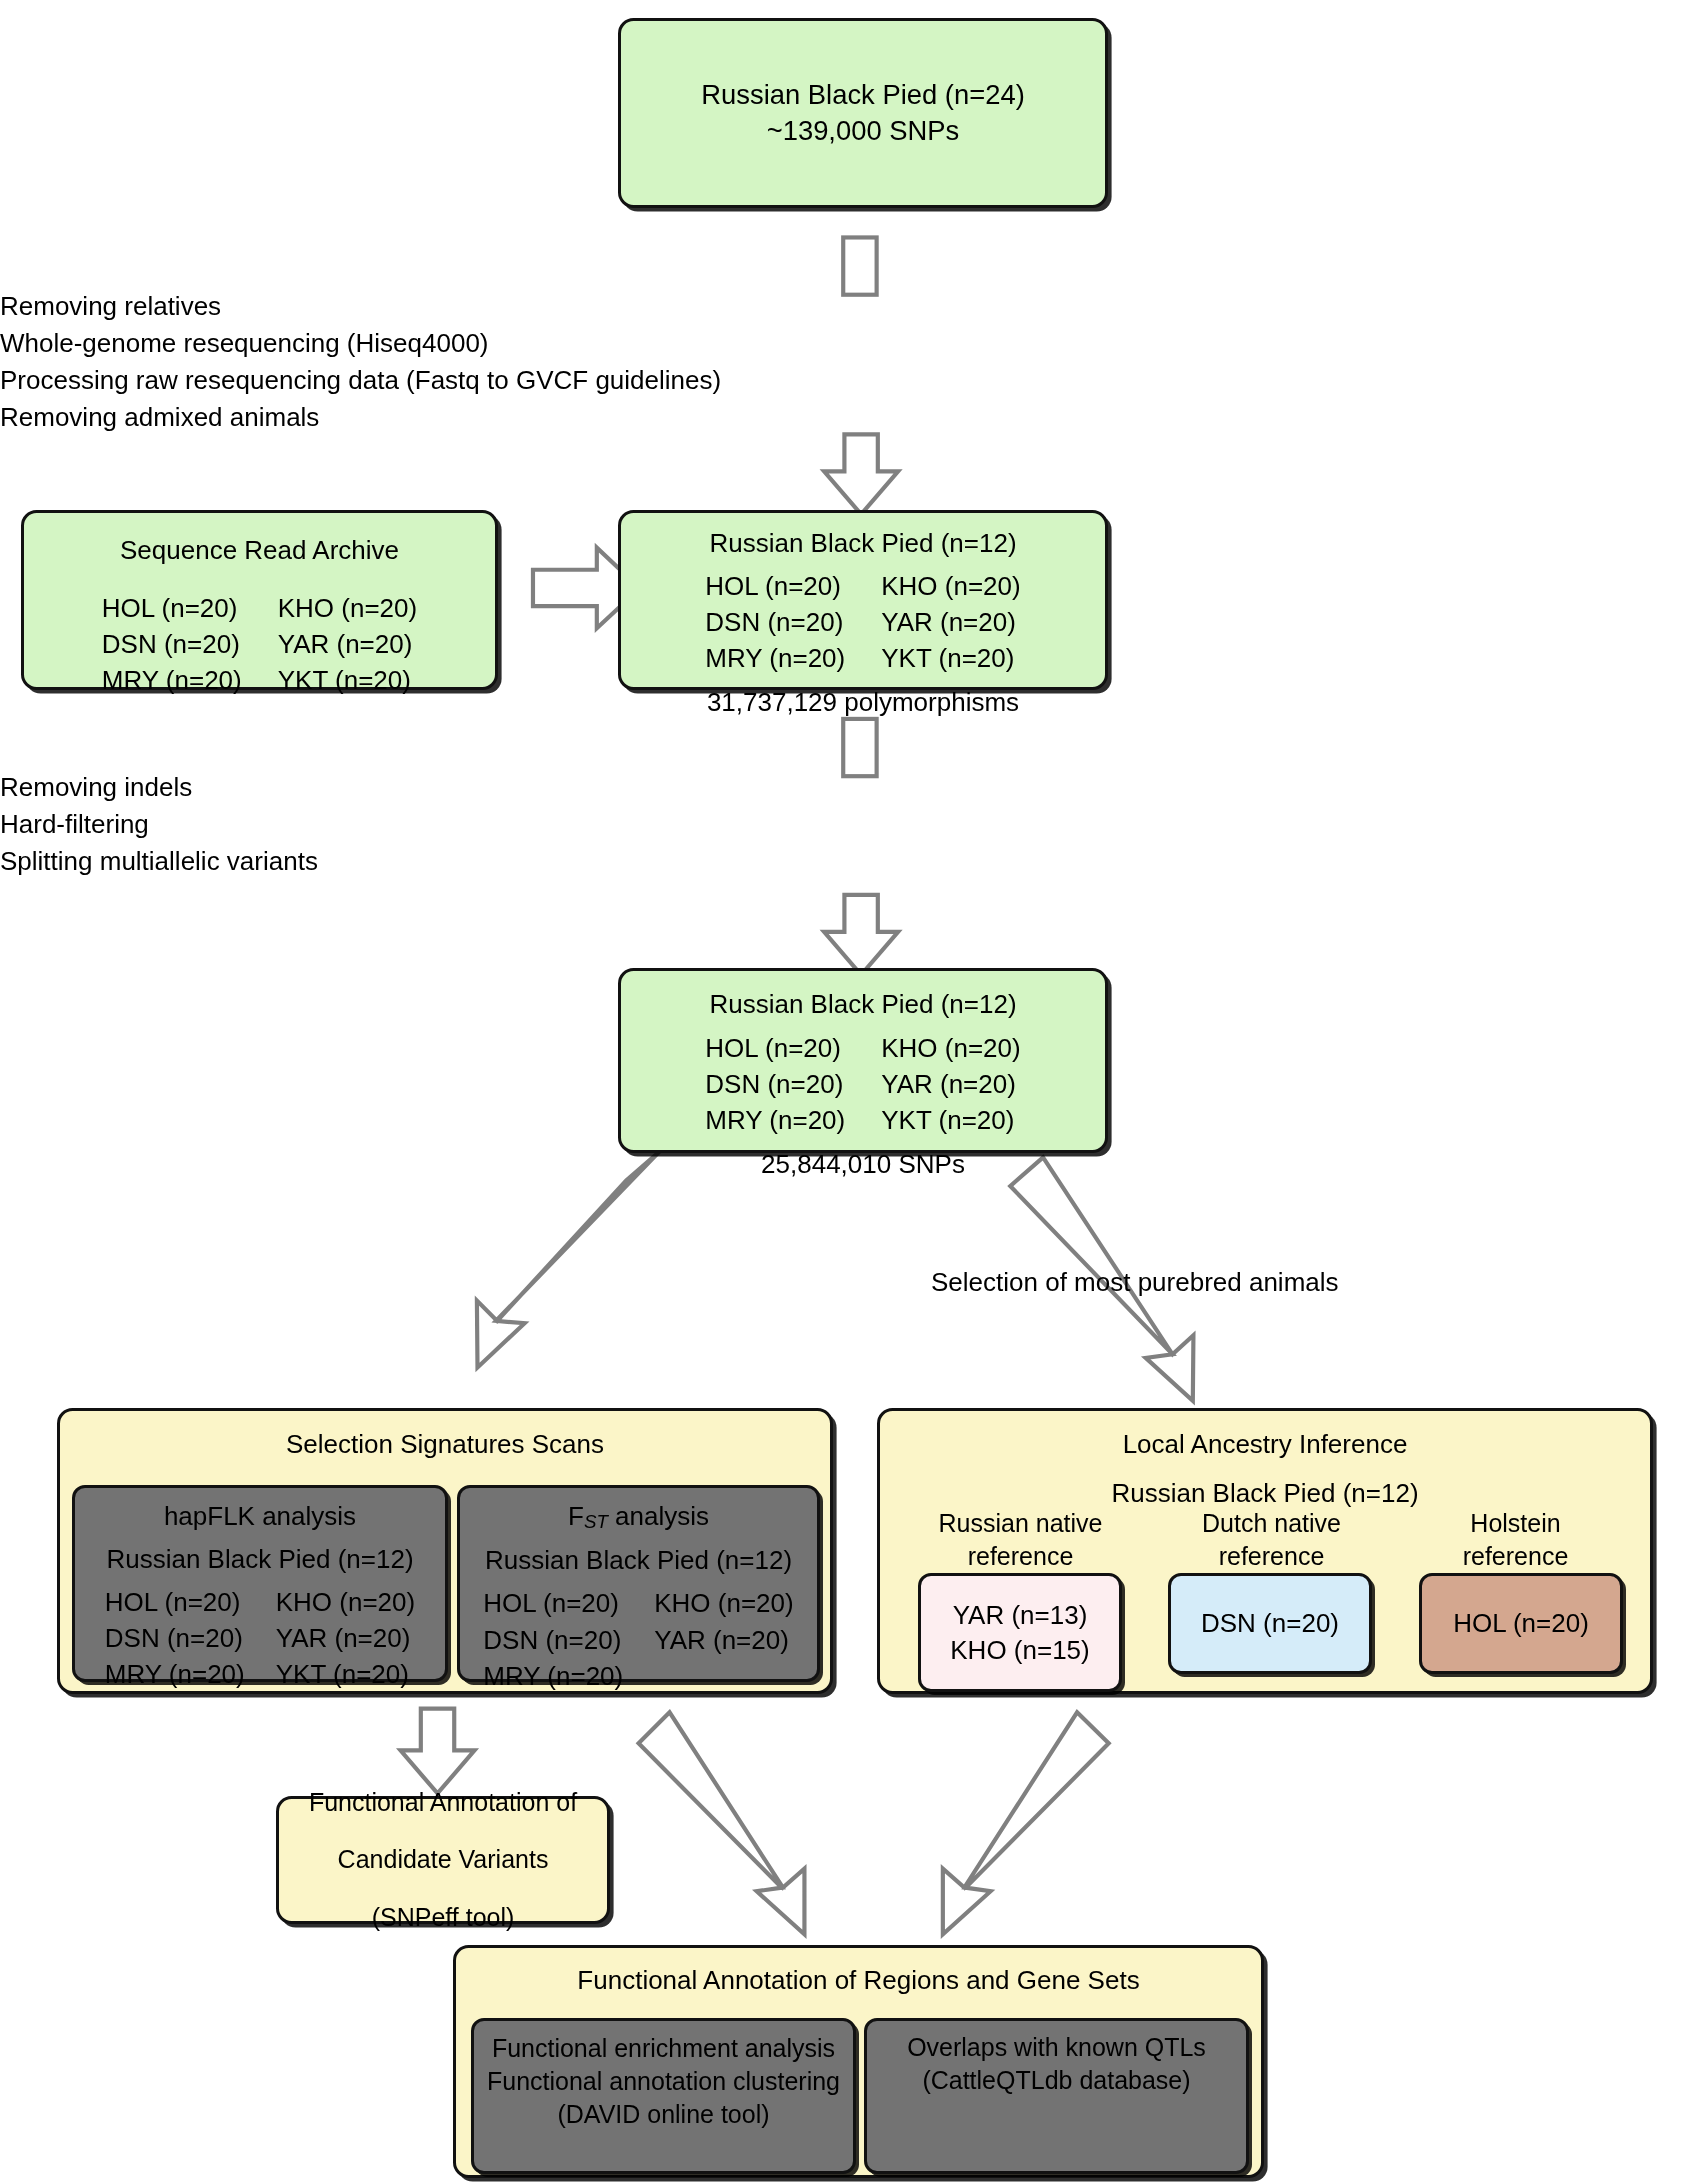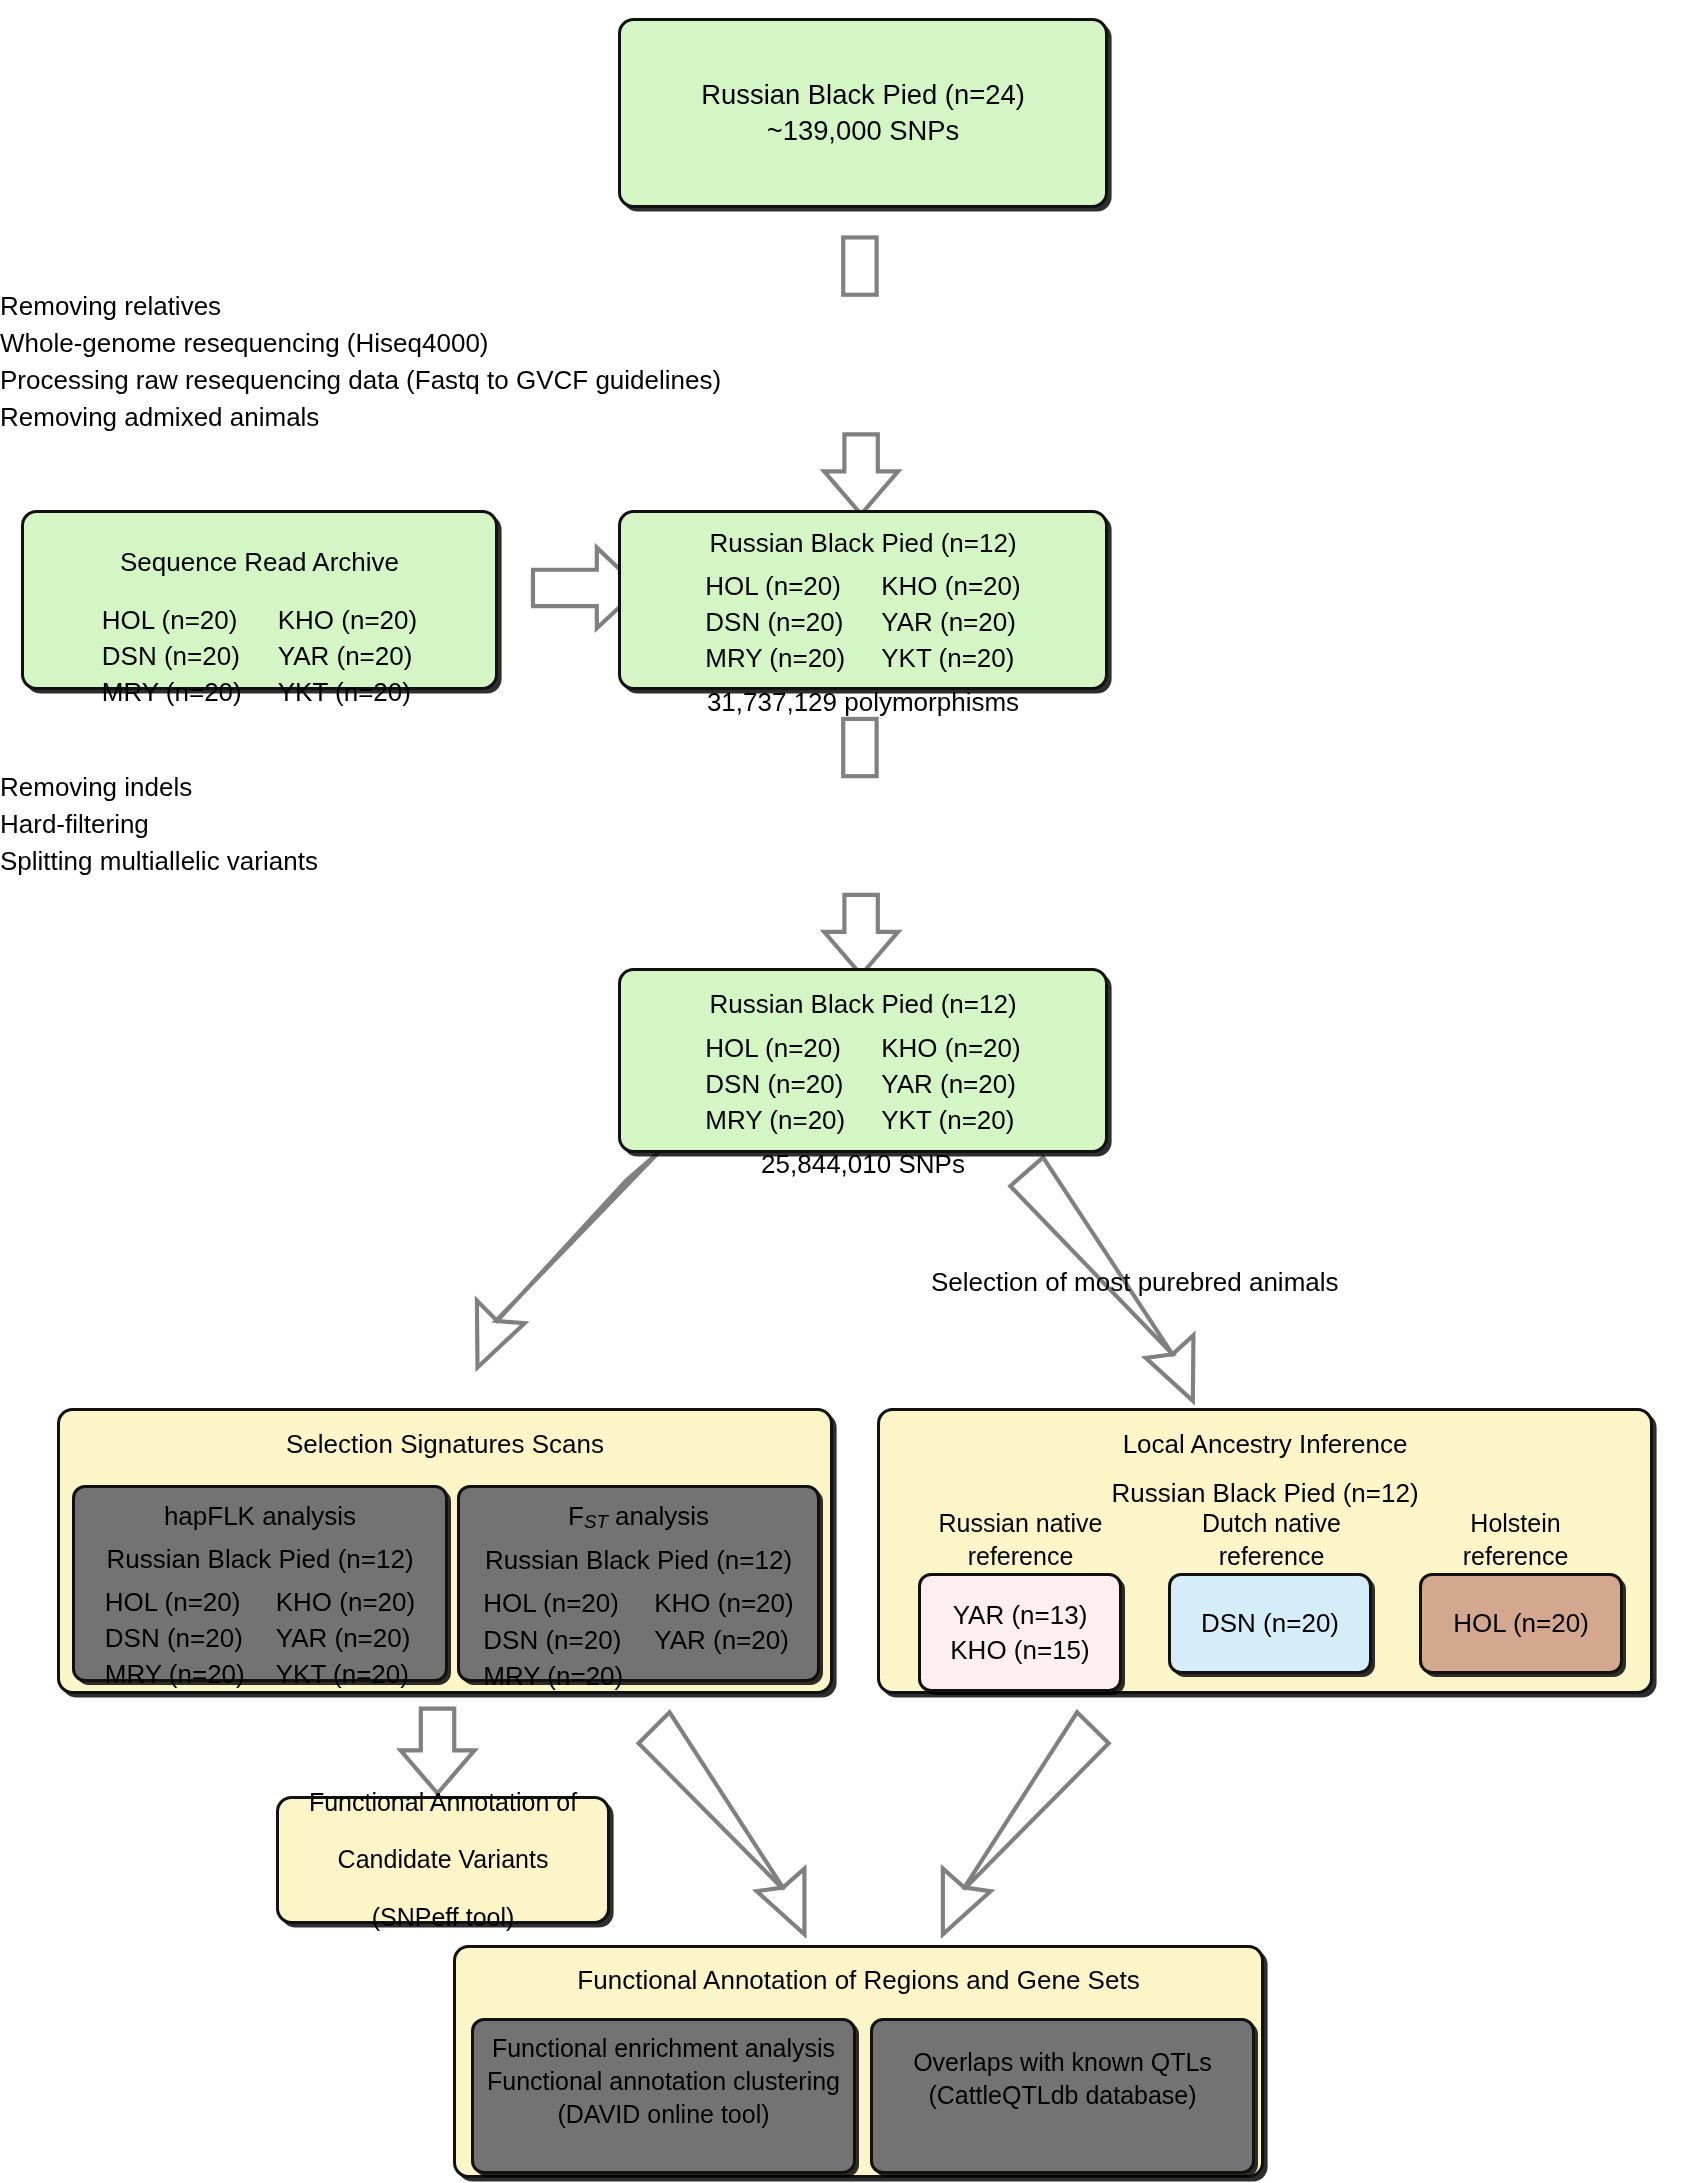--- a/index.html
+++ b/index.html
@@ -107,21 +107,21 @@
     <div class="t s46">~139,000 SNPs</div>
   </div>
 
   <div class="proc" style="left:0; top:288px; width:1693px;">
     <div>Removing relatives</div>
     <div>Whole-genome resequencing (Hiseq4000)</div>
     <div>Processing raw resequencing data (Fastq to GVCF guidelines)</div>
     <div>Removing admixed animals</div>
   </div>
 
-  <div class="box green" style="left:21px; top:510px; width:477px; height:180px; justify-content:flex-start; padding-top:32px;">
+  <div class="box green" style="left:21px; top:510px; width:477px; height:180px; justify-content:flex-start; padding-top:20px;">
     <div class="t s44">Sequence Read Archive</div>
     <div class="breeds" style="margin-top:24px;">
       <span>HOL (n=20)</span>
       <span>KHO (n=20)</span>
       <span>DSN (n=20)</span>
       <span>YAR (n=20)</span>
       <span>MRY (n=20)</span>
       <span>YKT (n=20)</span>
     </div>
   </div>
@@ -231,19 +231,19 @@
   <div class="box yellowpale" style="left:453px; top:1945px; width:811px; height:233px; justify-content:flex-start; padding-top:16.7px;">
     <div class="phead">Functional Annotation of Regions and Gene Sets</div>
   </div>
 
   <div class="sub yellow" style="left:471px; top:2018px; width:385px; height:156px; padding-top:10.7px;">
     <div class="t s42">Functional enrichment analysis</div>
     <div class="t s42">Functional annotation clustering</div>
     <div class="t s42">(DAVID online tool)</div>
   </div>
 
-  <div class="sub yellow" style="left:864px; top:2018px; width:385px; height:156px; padding-top:25px;margin-left:6px;">
+  <div class="sub yellow" style="left:864px; top:2018px; width:385px; height:156px; padding-top:10px;">
     <div class="t s42">Overlaps with known QTLs</div>
     <div class="t s42">(CattleQTLdb database)</div>
   </div>
 
 </div>
 
 
 </body></html>

